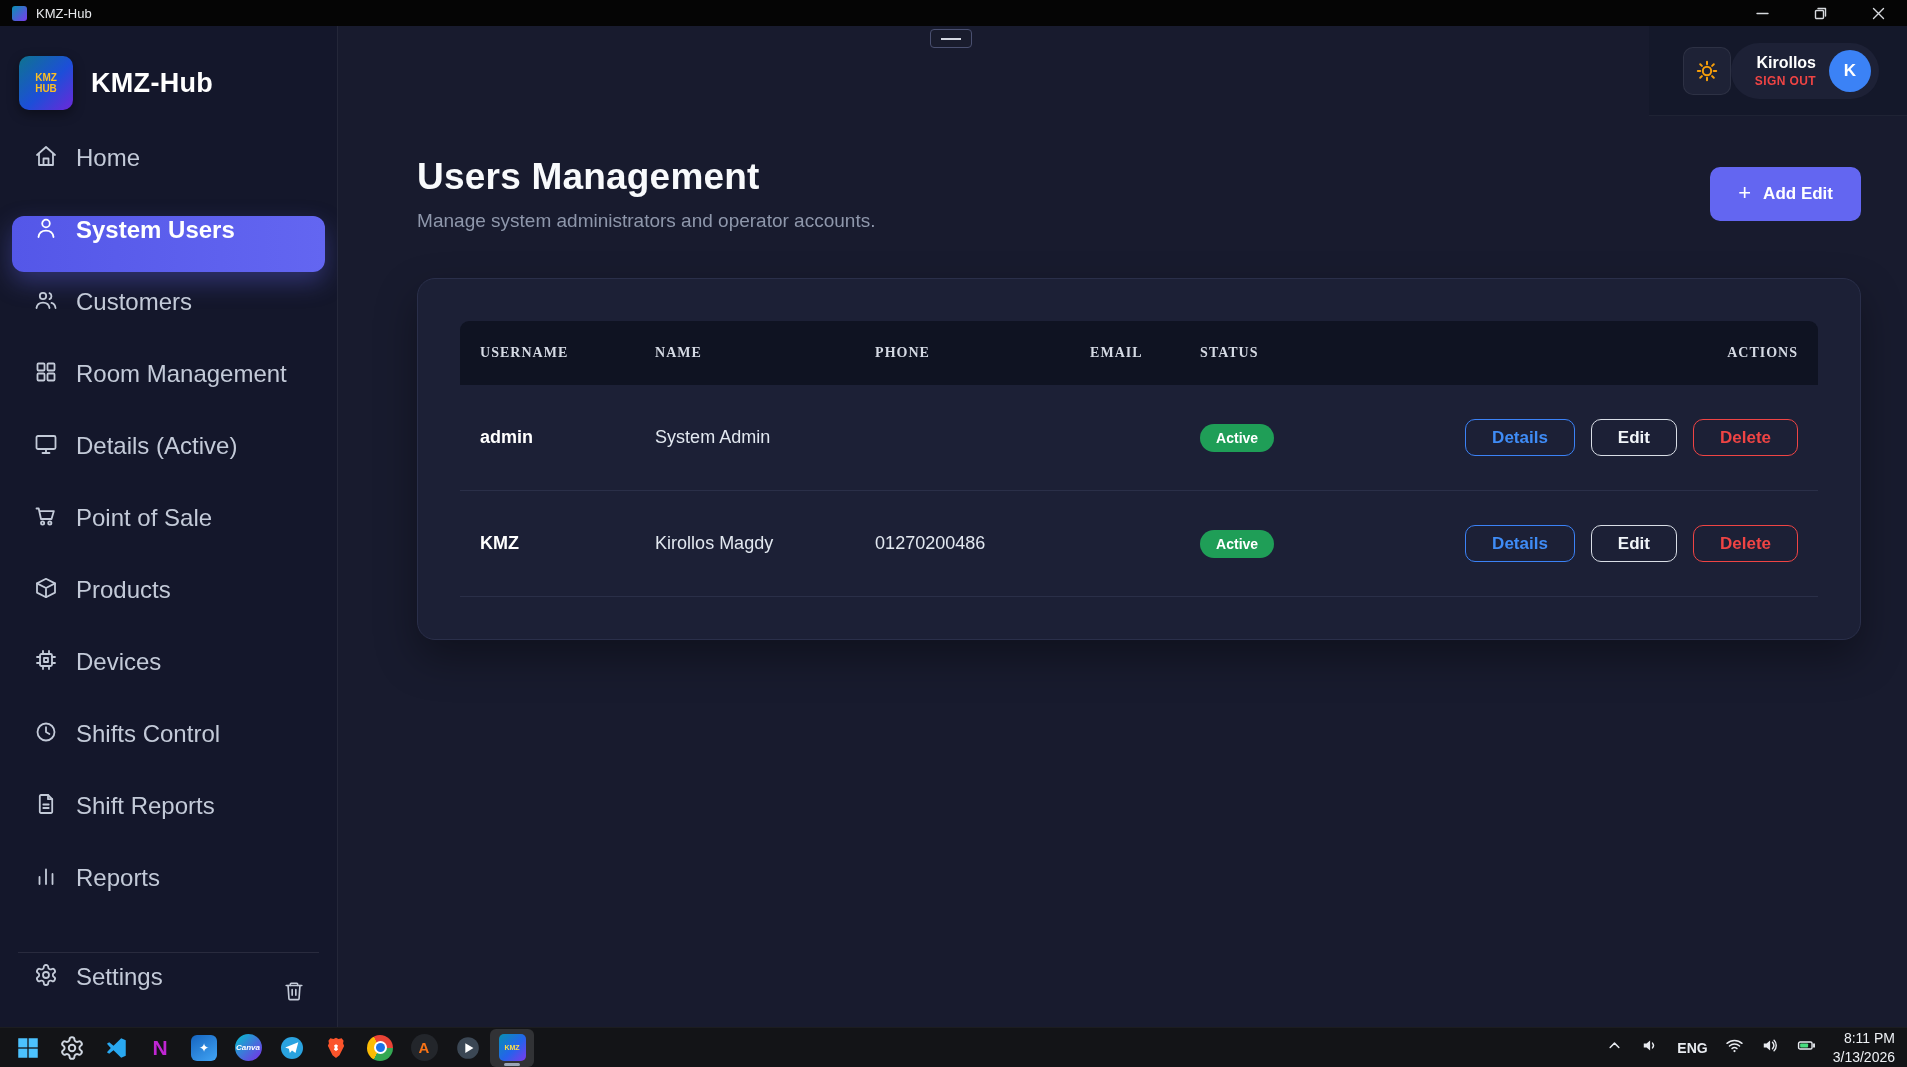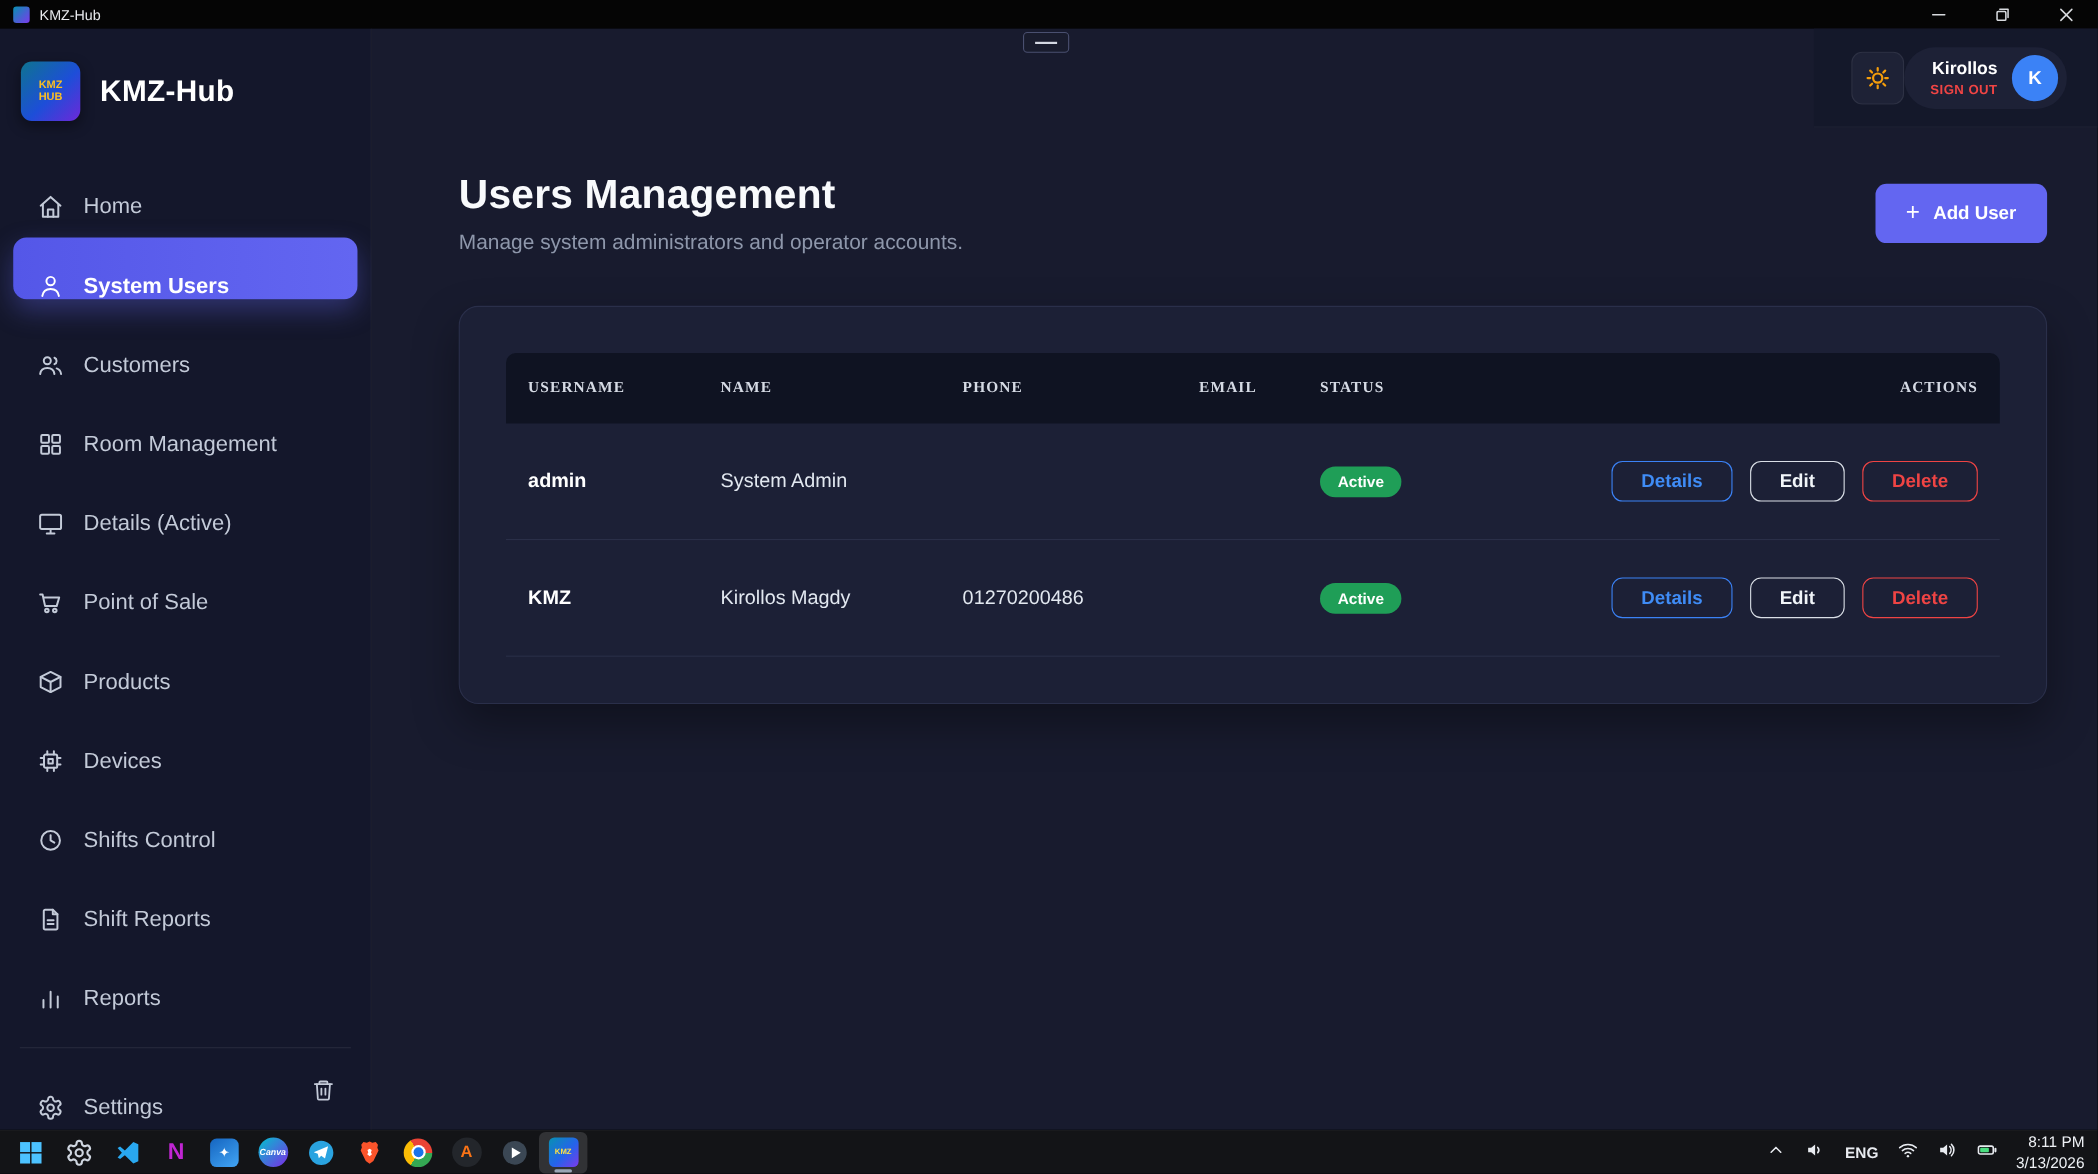--- a/index.html
+++ b/index.html
@@ -22,21 +22,21 @@
   
   .app { flex:1; display:flex; min-height:0; position:relative; }
 
   
   .sidebar { width:338px; background:#14172b; border-right:1px solid rgba(255,255,255,.07); display:flex; flex-direction:column; flex-shrink:0; }
   .brand { display:flex; align-items:center; gap:18px; padding:30px 20px 24px 19px; }
   .brand-logo { width:54px; height:54px; border-radius:10px; background:linear-gradient(135deg,#0e7490 0%,#1d4ed8 55%,#6d28d9 100%); display:flex; align-items:center; justify-content:center; text-align:center; box-shadow:0 4px 12px rgba(0,0,0,.4); }
   .brand-logo span { font-size:10px; font-weight:bold; color:#fbbf24; line-height:1.15; width:34px; }
   .brand-name { font-size:27px; font-weight:bold; color:#fff; letter-spacing:.3px; }
   .nav { padding:10px 12px 0; display:flex; flex-direction:column; gap:16px; }
-  .nav-item { display:flex; align-items:flex-end; gap:18px; height:56px; padding:0 22px; border-radius:12px; color:#c3cad8; font-size:20px; }
+  .nav-item { display:flex; align-items:flex-start; gap:18px; height:56px; padding:0 22px; border-radius:12px; color:#c3cad8; font-size:24px; }
   .nav-item .nico { width:24px; height:24px; flex-shrink:0; }
   .nav-item.active { background:linear-gradient(90deg,#5457e8,#6366f1); color:#fff; font-weight:bold; box-shadow:0 10px 24px rgba(99,102,241,.35); }
   .sidebar-bottom { margin-top:auto; padding:0 12px 8px; }
   .sb-divider { border-top:1px solid rgba(255,255,255,.09); margin:14px 6px 10px; }
   .settings-row { display:flex; align-items:center; }
   .settings-row .nav-item { flex:1; }
   .trash-btn { color:#c3cad8; padding:6px 20px 6px 6px; display:flex; align-items:center; }
   .trash-btn svg { width:22px; height:22px; }
 
   
@@ -273,21 +273,21 @@
       </div>
 
       <div class="content">
         <div class="page-head">
           <div>
             <div class="page-title">Users Management</div>
             <div class="page-sub">Manage system administrators and operator accounts.</div>
           </div>
           <button class="add-btn">
             <span class="plus">+</span>
-            <span>Add User</span>
+            <span>Add Edit</span>
           </button>
         </div>
 
         <div class="card">
           <div class="tbl-head">
             <div class="c-username">USERNAME</div>
             <div class="c-name">NAME</div>
             <div class="c-phone">PHONE</div>
             <div class="c-email">EMAIL</div>
             <div class="c-status">STATUS</div>

